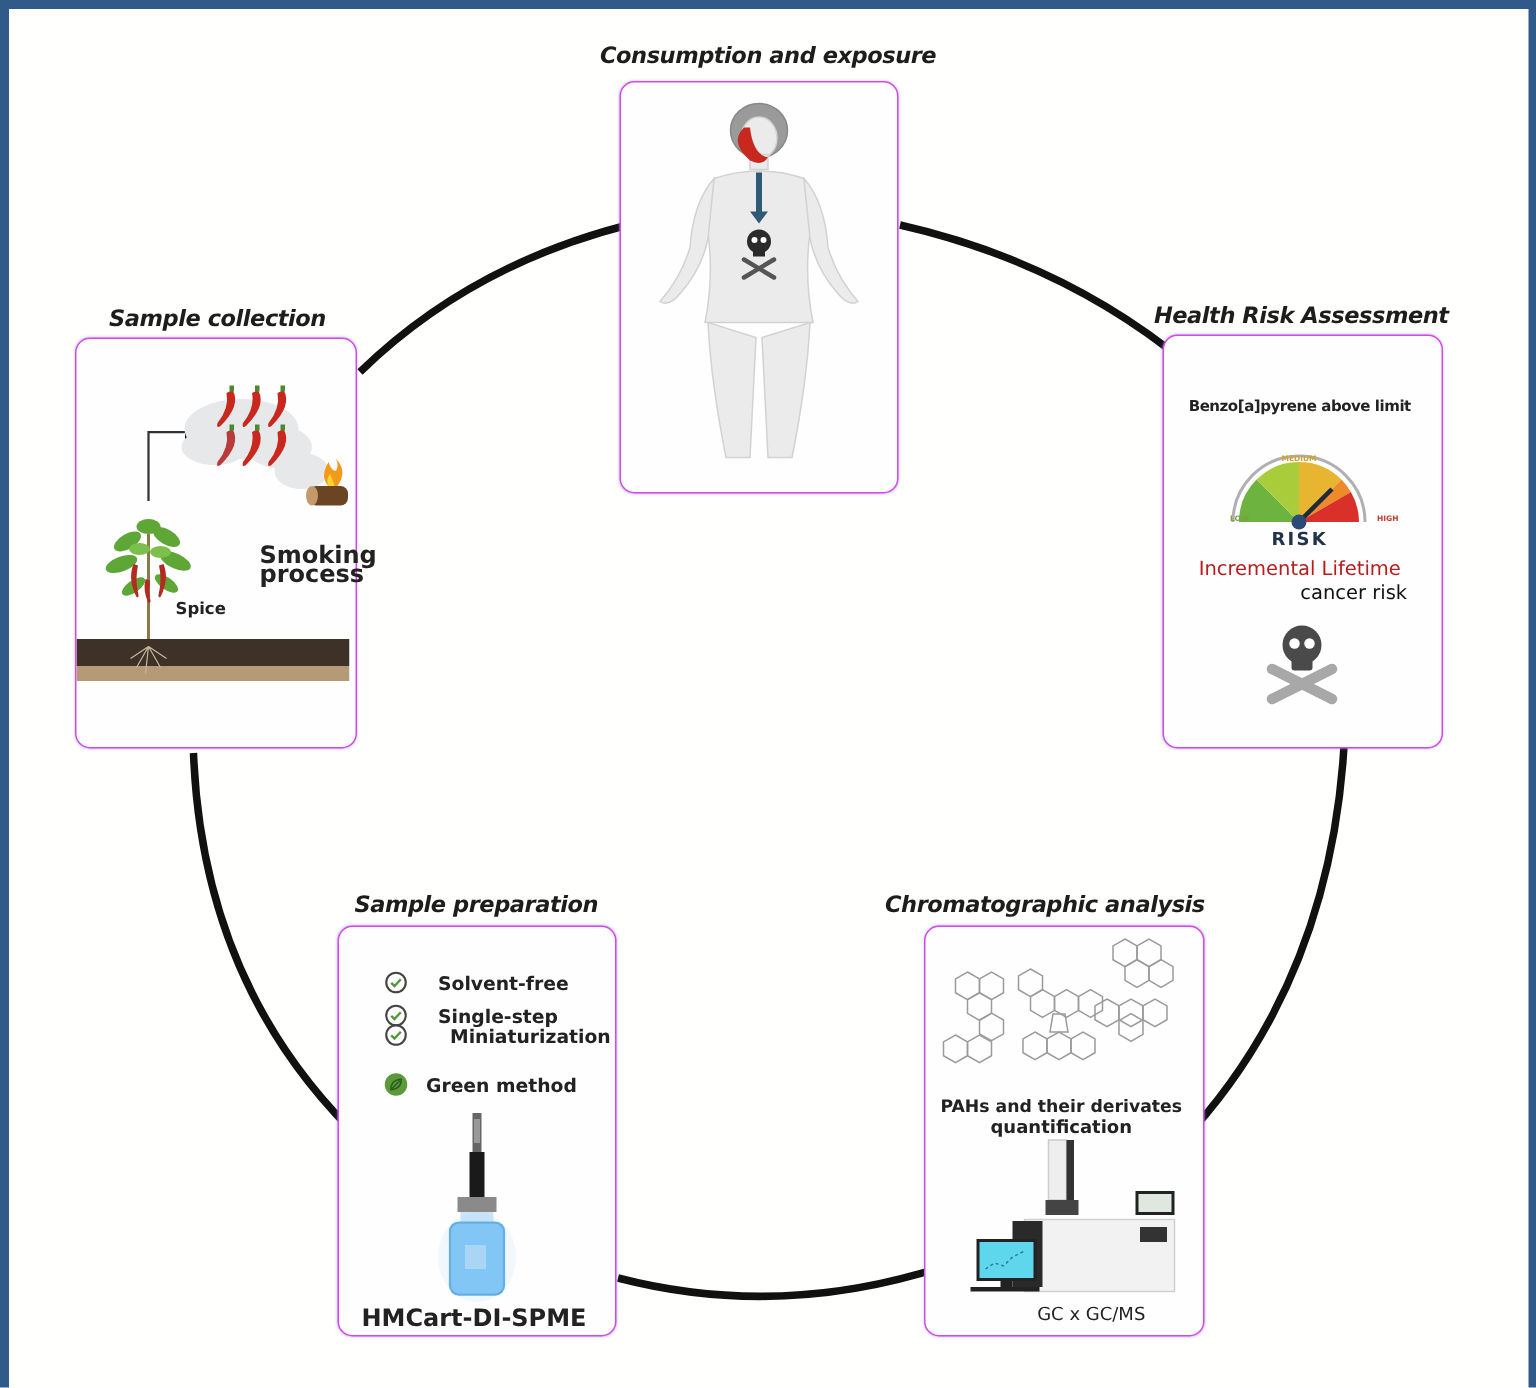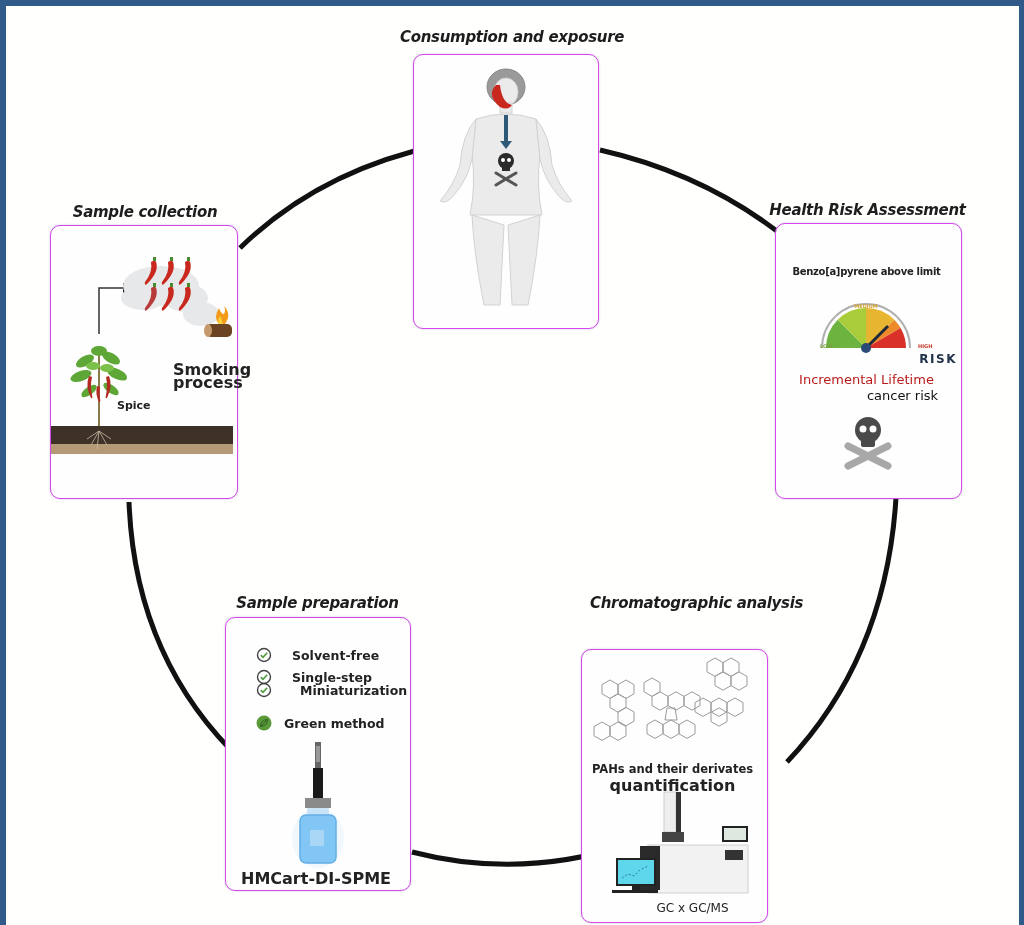--- a/index.html
+++ b/index.html
@@ -172,21 +172,21 @@
       <path d="M28.3,-28.3 A40,40 0 0 1 34.6,-20 L0,0 Z" fill="#ed8a2a"></path>
       <path d="M34.6,-20 A40,40 0 0 1 40,0 L0,0 Z" fill="#d9302a"></path>
       <path d="M-44,0 A44,44 0 0 1 44,0" fill="none" stroke="#b0b0b0" stroke-width="2"></path>
       <line x1="0" y1="0" x2="22" y2="-22" stroke="#1e2a3a" stroke-width="3"></line>
       <circle cx="0" cy="0" r="5" fill="#2b4a78"></circle>
     </g>
   </svg>
   <div class="lbl" style="left:44px;top:119px;font-size:5px;color:#7aa040;">LOW</div>
   <div class="lbl" style="left:73px;top:79px;width:34px;font-size:5px;color:#d0a030;">MEDIUM</div>
   <div class="lbl" style="left:142px;top:119px;font-size:5px;color:#c83a2a;">HIGH</div>
-  <div class="lbl" style="left:0;top:128px;width:181px;font-size:12px;color:#22324a;letter-spacing:1.5px;text-align:right;">RISK</div>
+  <div class="lbl" style="left:0;top:128px;width:181px;font-size:12px;color:#22324a;letter-spacing:1.5px;">RISK</div>
   <div class="lbl" style="left:0;top:148px;width:181px;font-size:13px;font-weight:normal;color:#b91c1c;">Incremental Lifetime</div>
   <div class="lbl" style="left:0;top:164px;width:181px;font-size:13px;font-weight:normal;color:#111;padding-left:36px;">cancer risk</div>
   <svg width="60" height="60" style="position:absolute;left:62px;top:186px;">
     <g stroke="#a8a8a8" stroke-width="7" stroke-linecap="round">
         <line x1="10" y1="36" x2="50" y2="56"></line>
         <line x1="50" y1="36" x2="10" y2="56"></line>
       </g>
     <ellipse cx="30" cy="20" rx="13" ry="13" fill="#4a4a4a"></ellipse>
     <rect x="23" y="28" width="14" height="9" rx="2" fill="#4a4a4a"></rect>
     <circle cx="25" cy="19" r="3.5" fill="#fff"></circle>
@@ -231,21 +231,21 @@
     <rect x="17" y="60" width="26" height="10" fill="#8a8a8a"></rect>
     <rect x="19" y="70" width="22" height="8" fill="#cfe6f7"></rect>
     <rect x="12" y="77" width="36" height="48" rx="6" fill="#7cc4f2" stroke="#5aa8e0" stroke-width="1.5"></rect>
     <rect x="22" y="92" width="14" height="16" fill="#b8dbf5" opacity="0.8"></rect>
     <ellipse cx="30" cy="100" rx="26" ry="30" fill="#9fd6ff" opacity="0.15"></ellipse>
   </svg>
   <div class="lbl" style="left:0;top:251px;width:180px;font-size:16px;">HMCart-DI-SPME</div>
 </div>
 
 <div class="title" style="left:590px;top:594px;width:210px;">Chromatographic analysis</div>
-<div class="box" style="left:581px;top:617px;width:187px;height:274px;margin-top:32px;">
+<div class="box" style="left:616px;top:617px;width:187px;height:274px;">
   <svg width="181" height="110" style="position:absolute;left:0;top:0;">
     <g fill="none" stroke="#9a9a9a" stroke-width="1">
       <g transform="translate(20,30)">
           <polygon points="8,0 16,4.6 16,13.8 8,18.4 0,13.8 0,4.6"></polygon>
           <polygon points="16,4.6 24,0 32,4.6 32,13.8 24,18.4 16,13.8"></polygon>
           <polygon points="8,18.4 16,13.8 24,18.4 24,27.6 16,32.2 8,27.6"></polygon>
         </g>
       <g transform="translate(62,28)">
           <polygon points="8,0 16,4.6 16,13.8 8,18.4 0,13.8 0,4.6"></polygon>
           <polygon points="16,13.8 24,18.4 24,27.6 16,32.2 8,27.6 8,18.4"></polygon>
@@ -271,21 +271,21 @@
         </g>
       <g transform="translate(65,70)">
           <polygon points="8,0 16,4.6 16,13.8 8,18.4 0,13.8 0,4.6"></polygon>
           <polygon points="16,4.6 24,0 32,4.6 32,13.8 24,18.4 16,13.8"></polygon>
           <polygon points="32,4.6 40,0 48,4.6 48,13.8 40,18.4 32,13.8"></polygon>
           <polygon points="20,-12 28,-12 30,0 18,0"></polygon>
         </g>
     </g>
   </svg>
   <div class="lbl" style="left:0;top:112px;width:181px;font-size:11.5px;">PAHs and their derivates</div>
-  <div class="lbl" style="left:0;top:126px;width:181px;font-size:16px;">quantification</div>
+  <div class="lbl" style="left:0;top:126px;width:181px;font-size:12px;">quantification</div>
   <svg width="150" height="110" style="position:absolute;left:28px;top:140px;">
     <rect x="54" y="2" width="12" height="40" fill="#eee" stroke="#ccc"></rect>
     <rect x="66" y="2" width="5" height="45" fill="#333"></rect>
     <rect x="52" y="42" width="22" height="10" fill="#444"></rect>
     <rect x="38" y="55" width="100" height="48" fill="#f2f2f2" stroke="#d0d0d0"></rect>
     <rect x="112" y="36" width="26" height="16" fill="#222"></rect>
     <rect x="114" y="38" width="22" height="12" fill="#dfe8e0"></rect>
     <rect x="115" y="60" width="18" height="10" fill="#333"></rect>
     <rect x="30" y="56" width="20" height="44" fill="#2a2a2a"></rect>
     <g>

